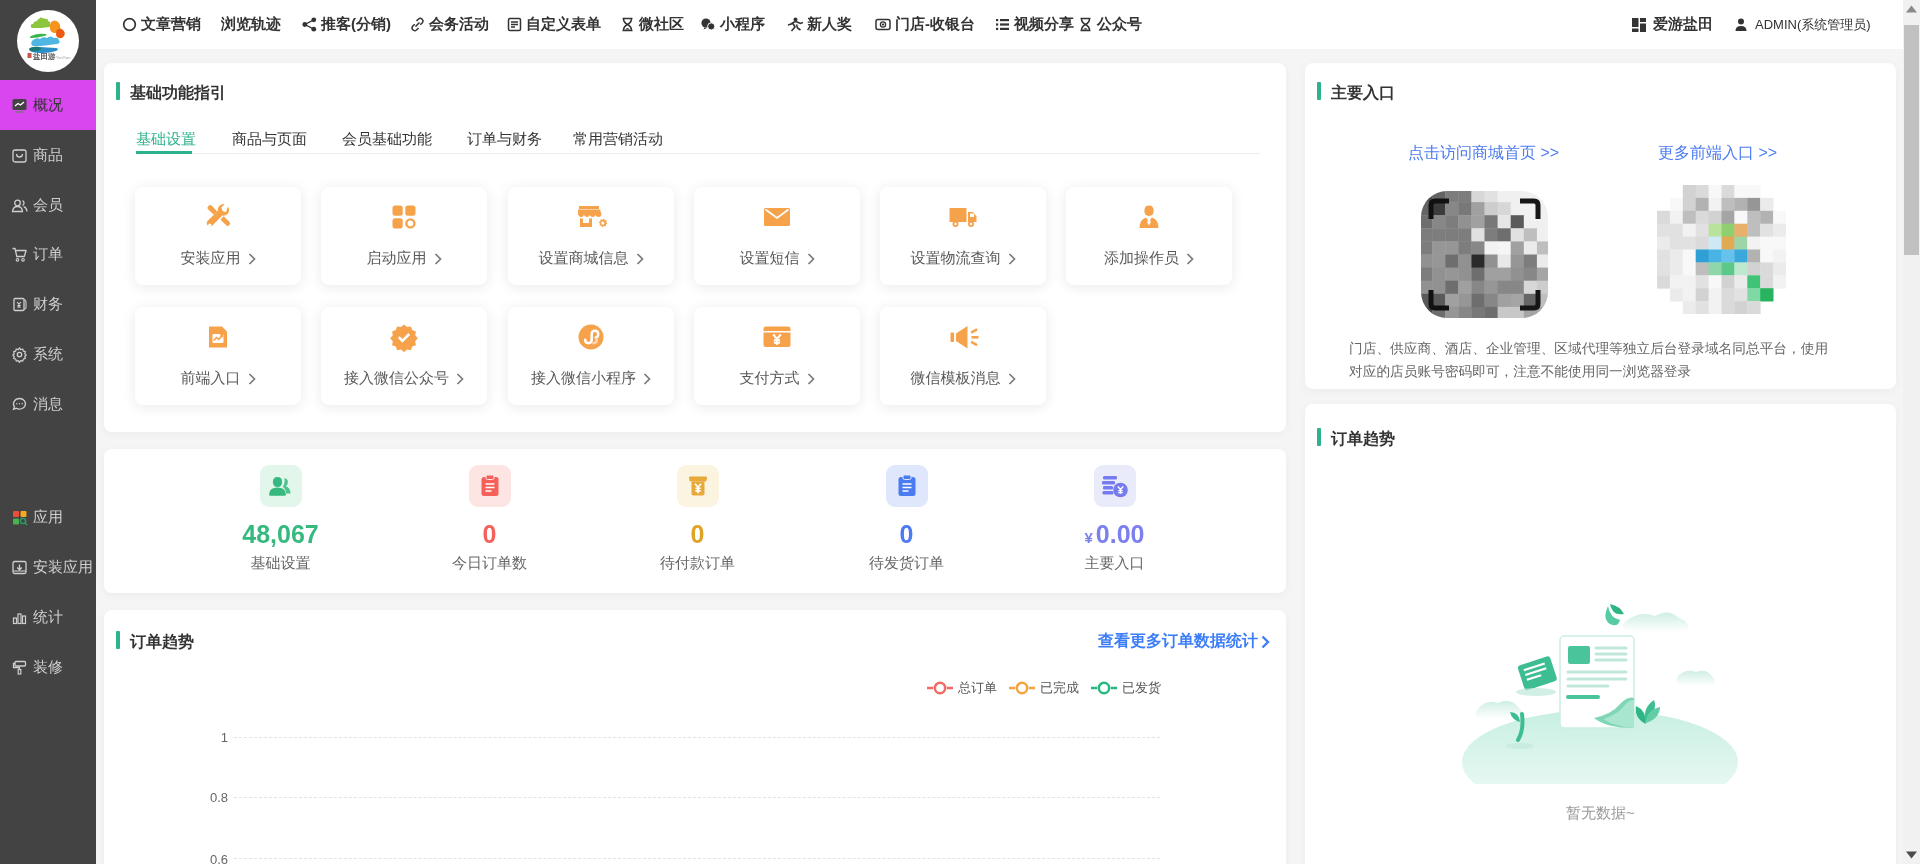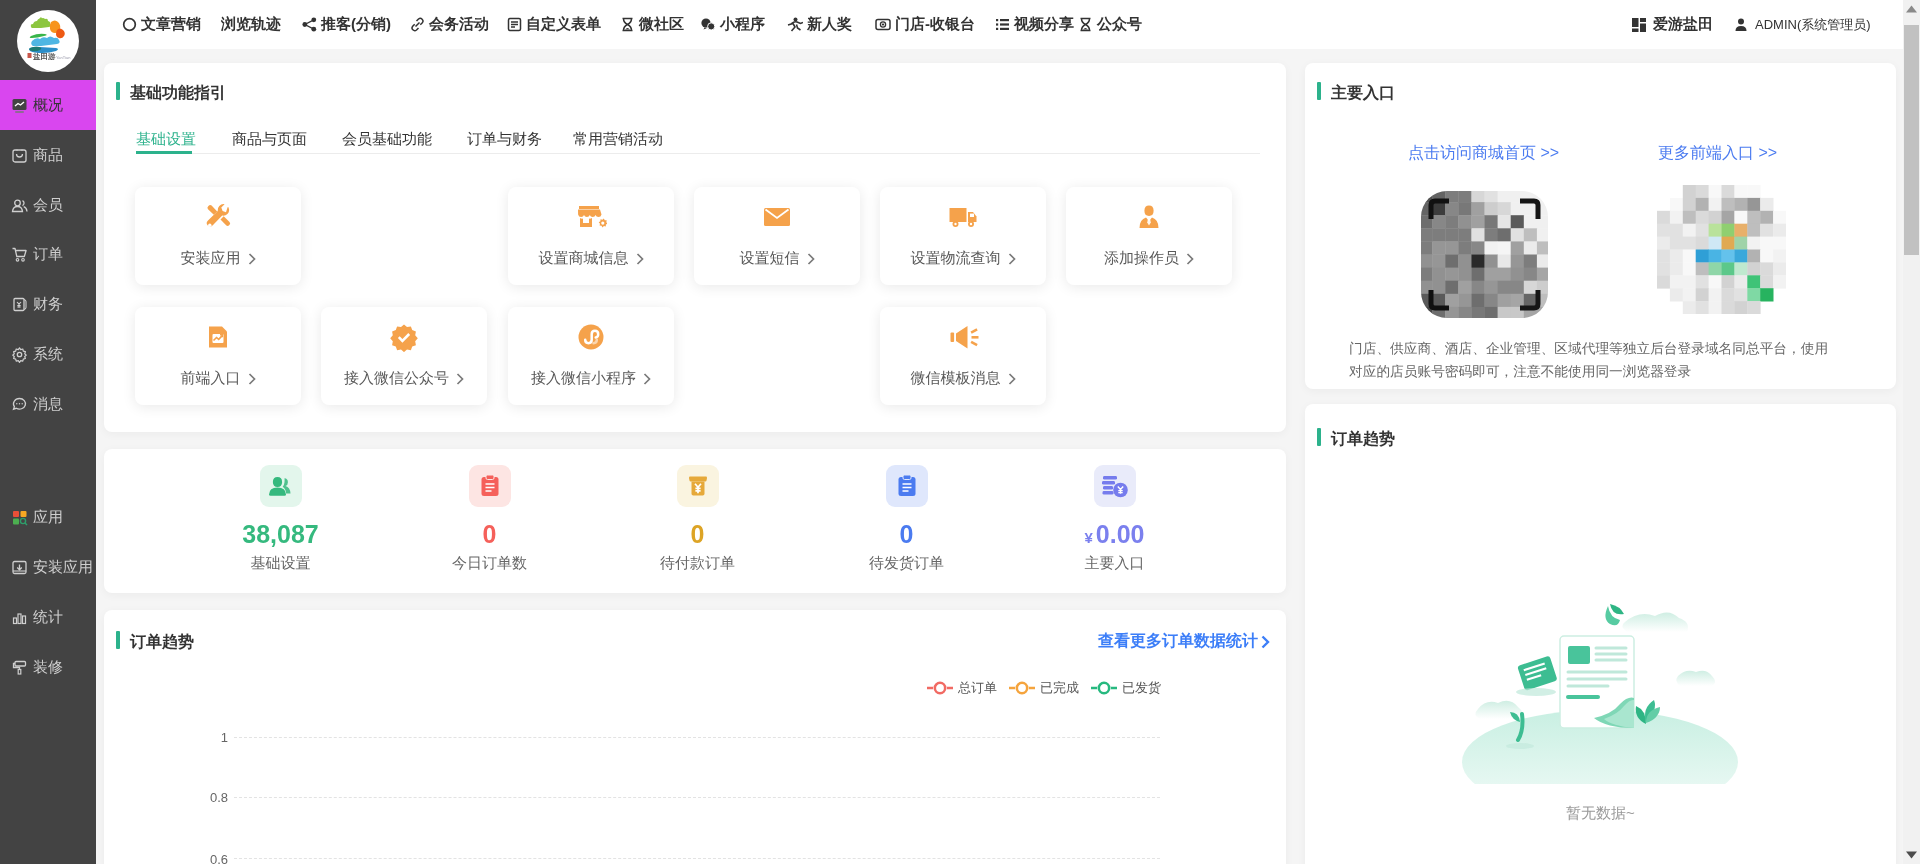--- a/index.html
+++ b/index.html
@@ -255,20 +255,33 @@
             <path d="M24.6 5.2 q0.8-0.4 1 0.5 q1.5 3.6-1.2 6.3 q-2.2 2.2-5.2 1.6 l-9.4 9.7 q-2.5 2.6-5 0.2 q-2.4-2.5 0.2-5 l9.7-9.4 q-0.6-3 1.6-5.2 q2.3-2.3 5.3-1.7 l-3.3 3.4 1.3 3.4 3.4 1.3z"></path>
             <path d="M17.5 17.5 l3.2-3.2 5.8 5.6 q1.4 1.6-0.1 3.1 q-1.7 1.7-3.3 0.3z"></path>
           </g>
           <circle cx="6.8" cy="23.2" r="1.7" fill="#fff"></circle>
         </svg>
       </div>
     <div class="tlabel">安装应用<svg width="8" height="12" viewBox="0 0 8 12" style="margin-left:7px;">
           <path d="M1.5 1 L6.5 6 L1.5 11" fill="none" stroke="#7a7a7a" stroke-width="1.7"></path>
         </svg></div>
   </div>
+  <div class="tile" style="left:217px; top:124px;">
+    <div class="ticon">
+        <svg width="30" height="30" viewBox="0 0 30 30" fill="#f5a24b">
+          <rect x="3.5" y="3.5" width="10.2" height="10.2" rx="2.5"></rect>
+          <rect x="16.3" y="3.5" width="10.2" height="10.2" rx="2.5"></rect>
+          <rect x="3.5" y="16.3" width="10.2" height="10.2" rx="2.5"></rect>
+          <circle cx="21.4" cy="21.4" r="4" fill="none" stroke="#f5a24b" stroke-width="2.4"></circle>
+        </svg>
+      </div>
+    <div class="tlabel">启动应用<svg width="8" height="12" viewBox="0 0 8 12" style="margin-left:7px;">
+          <path d="M1.5 1 L6.5 6 L1.5 11" fill="none" stroke="#7a7a7a" stroke-width="1.7"></path>
+        </svg></div>
+  </div>
   <div class="tile" style="left:404px; top:124px;">
     <div class="ticon">
         <svg width="32" height="30" viewBox="0 0 32 30">
           <g fill="#f5a24b">
             <path d="M4 4 h20 v3 h-20z"></path>
             <path d="M3 7.5 h22 l1.5 5 q-0.6 2.5-3 2.5 q-2.3 0-2.9-2 q-0.7 2-2.9 2 q-2.2 0-2.9-2 q-0.7 2-2.9 2 q-2.2 0-2.9-2 q-0.6 2-2.9 2 q-2.4 0-3-2.5z"></path>
             <path d="M5 16 v9 h12 v-9 q-1.5 1-3 0.6 v4.4 h-6 v-4.4 q-1.5 0.4-3-0.6z"></path>
             <path d="M25.5 17.2 l1.9 0.6 1.4-1.3 1 1.7 1.9 0.1 -0.4 1.9 1.3 1.4 -1.7 1 -0.1 1.9 -1.9-0.4 -1.4 1.3 -1-1.7 -1.9-0.1 0.4-1.9 -1.3-1.4 1.7-1z"></path>
           </g>
           <circle cx="27.8" cy="21.1" r="1.6" fill="#fff"></circle>
@@ -348,20 +361,34 @@
         <svg width="30" height="30" viewBox="0 0 30 30">
           <circle cx="15" cy="15" r="12.5" fill="#f5a24b"></circle>
           <path d="M9.2 17.8 q0 3.4 3.3 3.4 q3.2 0 3.2-3.4 v-5.6 q0-3.4 3.2-3.4 q3.3 0 3.3 3.4 q0 2.8-2.5 3.3" fill="none" stroke="#fff" stroke-width="2.5" stroke-linecap="round"></path>
           <path d="M20.8 17.8 q0 3.4-3.3 3.4" fill="none" stroke="#fff" stroke-width="2.5" stroke-linecap="round" opacity="0.55"></path>
         </svg>
       </div>
     <div class="tlabel">接入微信小程序<svg width="8" height="12" viewBox="0 0 8 12" style="margin-left:7px;">
           <path d="M1.5 1 L6.5 6 L1.5 11" fill="none" stroke="#7a7a7a" stroke-width="1.7"></path>
         </svg></div>
   </div>
+  <div class="tile" style="left:590px; top:244px;">
+    <div class="ticon">
+        <svg width="32" height="30" viewBox="0 0 32 30">
+          <g fill="#f5a24b">
+            <path d="M5 4.5 h22 q2.5 0 2.5 2.5 v2 h-27 v-2 q0-2.5 2.5-2.5z"></path>
+            <path d="M2.5 10.5 h27 v12 q0 2.5-2.5 2.5 h-22 q-2.5 0-2.5-2.5z"></path>
+          </g>
+          <path d="M12.2 12.5 l3.8 4.4 3.8-4.4 M16 16.9 v6.2 M12.9 18.2 h6.2 M12.9 20.8 h6.2" fill="none" stroke="#fff" stroke-width="2"></path>
+        </svg>
+      </div>
+    <div class="tlabel">支付方式<svg width="8" height="12" viewBox="0 0 8 12" style="margin-left:7px;">
+          <path d="M1.5 1 L6.5 6 L1.5 11" fill="none" stroke="#7a7a7a" stroke-width="1.7"></path>
+        </svg></div>
+  </div>
   <div class="tile" style="left:776px; top:244px;">
     <div class="ticon">
         <svg width="32" height="30" viewBox="0 0 32 30">
           <g fill="#f5a24b">
             <rect x="3.5" y="10.5" width="3.6" height="9.5" rx="1"></rect>
             <path d="M9 11.5 l11.5-7.5 v22.5 l-11.5-7.5z"></path>
             <path d="M23.5 9.5 l6-3.3 1.2 2.2 -6 3.3z"></path>
             <rect x="24.5" y="14" width="7" height="2.6"></rect>
             <path d="M23.5 21 l6 3.3 1.2-2.2 -6-3.3z"></path>
           </g>
@@ -377,21 +404,21 @@
   <div class="stat" style="left:72px;">
     <div class="sticon" style="background:#e3f6ec;">
         <svg width="25" height="22" viewBox="0 0 25 22">
 <g fill="#35b97e">
             <path d="M16.5 3.2 q3.4 0.3 3.4 4 q0 3.2-2.4 3.9 q4.6 1.5 5 7.3 l-4.4 0 q-0.3-4.6-3.4-6.6 q1.5-1.6 1.8-4.6 q0.2-2.6-0-4z" opacity="0.85"></path>
 <path d="M9.5 2 q4.6 0 4.6 5 q0 5-4.6 5 q-4.6 0-4.6-5 q0-5 4.6-5z"></path>
 <path d="M1 19.5 q0.3-7 8.5-7 q8.2 0 8.5 7 q0 1.3-1.5 1.3 l-14 0 q-1.5 0-1.5-1.3z"></path>
           </g>
         </svg>
       </div>
-    <div class="stnum" style="color:#35b97e;">38,087</div>
+    <div class="stnum" style="color:#35b97e;">48,067</div>
     <div class="stlabel">基础设置</div>
   </div>
   <div class="stat" style="left:281px;">
     <div class="sticon" style="background:#fde5e3;">
         <svg width="20" height="24" viewBox="0 0 20 24">
 <rect x="1.5" y="3" width="17" height="19" rx="2.5" fill="#f5605a"></rect>
 <rect x="6" y="1" width="8" height="4.5" rx="1.5" fill="#f5605a" stroke="#fde5e3" stroke-width="1"></rect>
 <path d="M5.5 10 h9 M5.5 13.5 h9 M5.5 17 h6" stroke="#fff" stroke-width="1.7"></path>
         </svg>
       </div>

